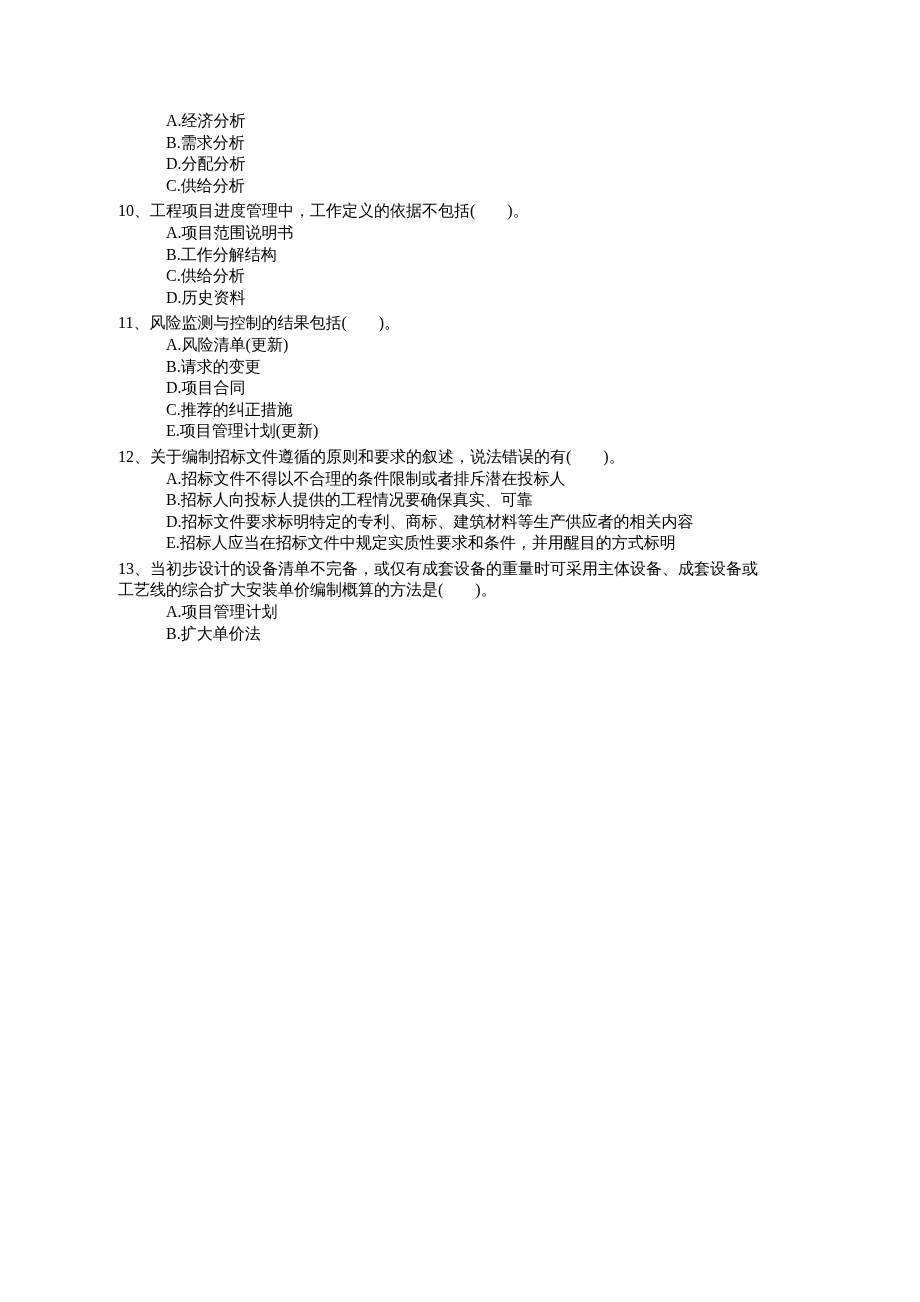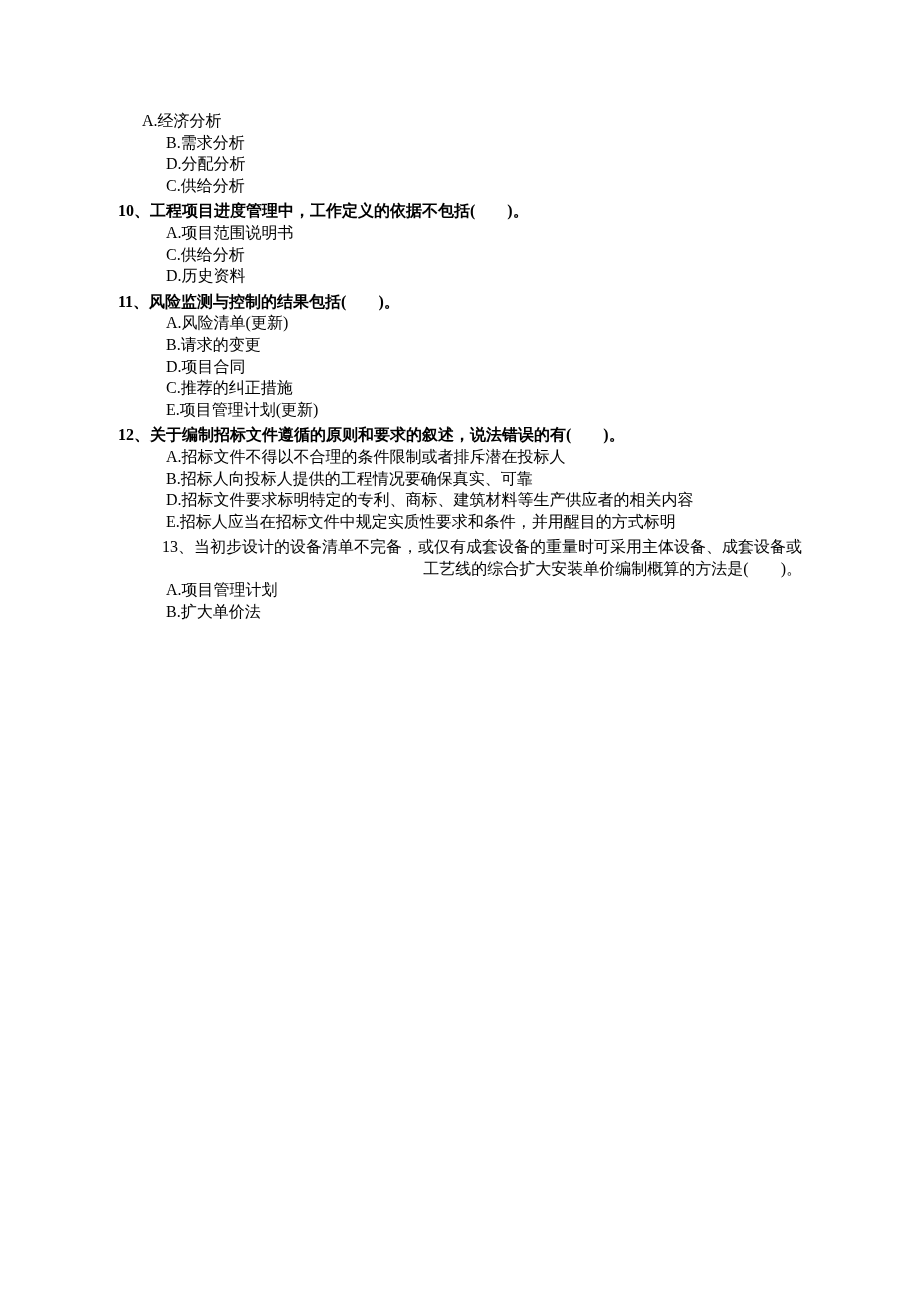--- a/index.html
+++ b/index.html
@@ -16,30 +16,27 @@
     box-sizing: border-box;
     width: 920px;
     min-height: 1302px;
     padding: 110px 118px 60px 118px;
   }
   .opt-block {
     margin-left: 48px;
   }
   .opt-block:first-child {
     margin-top: 0;
-    margin-left: 24px;
   }
   .q-stem {
     margin-top: 4px;
     margin-left: 0;
-    font-weight: bold;
   }
   .q-stem-multiline {
     margin-top: 4px;
-    text-align: right;
   }
 </style>
 </head>
 <body>
 
 <div class="page">
 
   <div class="opt-block">
     <span>A.经济分析</span>
   </div>
@@ -51,20 +48,23 @@
   </div>
   <div class="opt-block">
     <span>C.供给分析</span>
   </div>
 
   <div class="q-stem">
     <span>10、工程项目进度管理中，工作定义的依据不包括(　　)。</span>
   </div>
   <div class="opt-block">
     <span>A.项目范围说明书</span>
+  </div>
+  <div class="opt-block">
+    <span>B.工作分解结构</span>
   </div>
   <div class="opt-block">
     <span>C.供给分析</span>
   </div>
   <div class="opt-block">
     <span>D.历史资料</span>
   </div>
 
   <div class="q-stem">
     <span>11、风险监测与控制的结果包括(　　)。</span>

